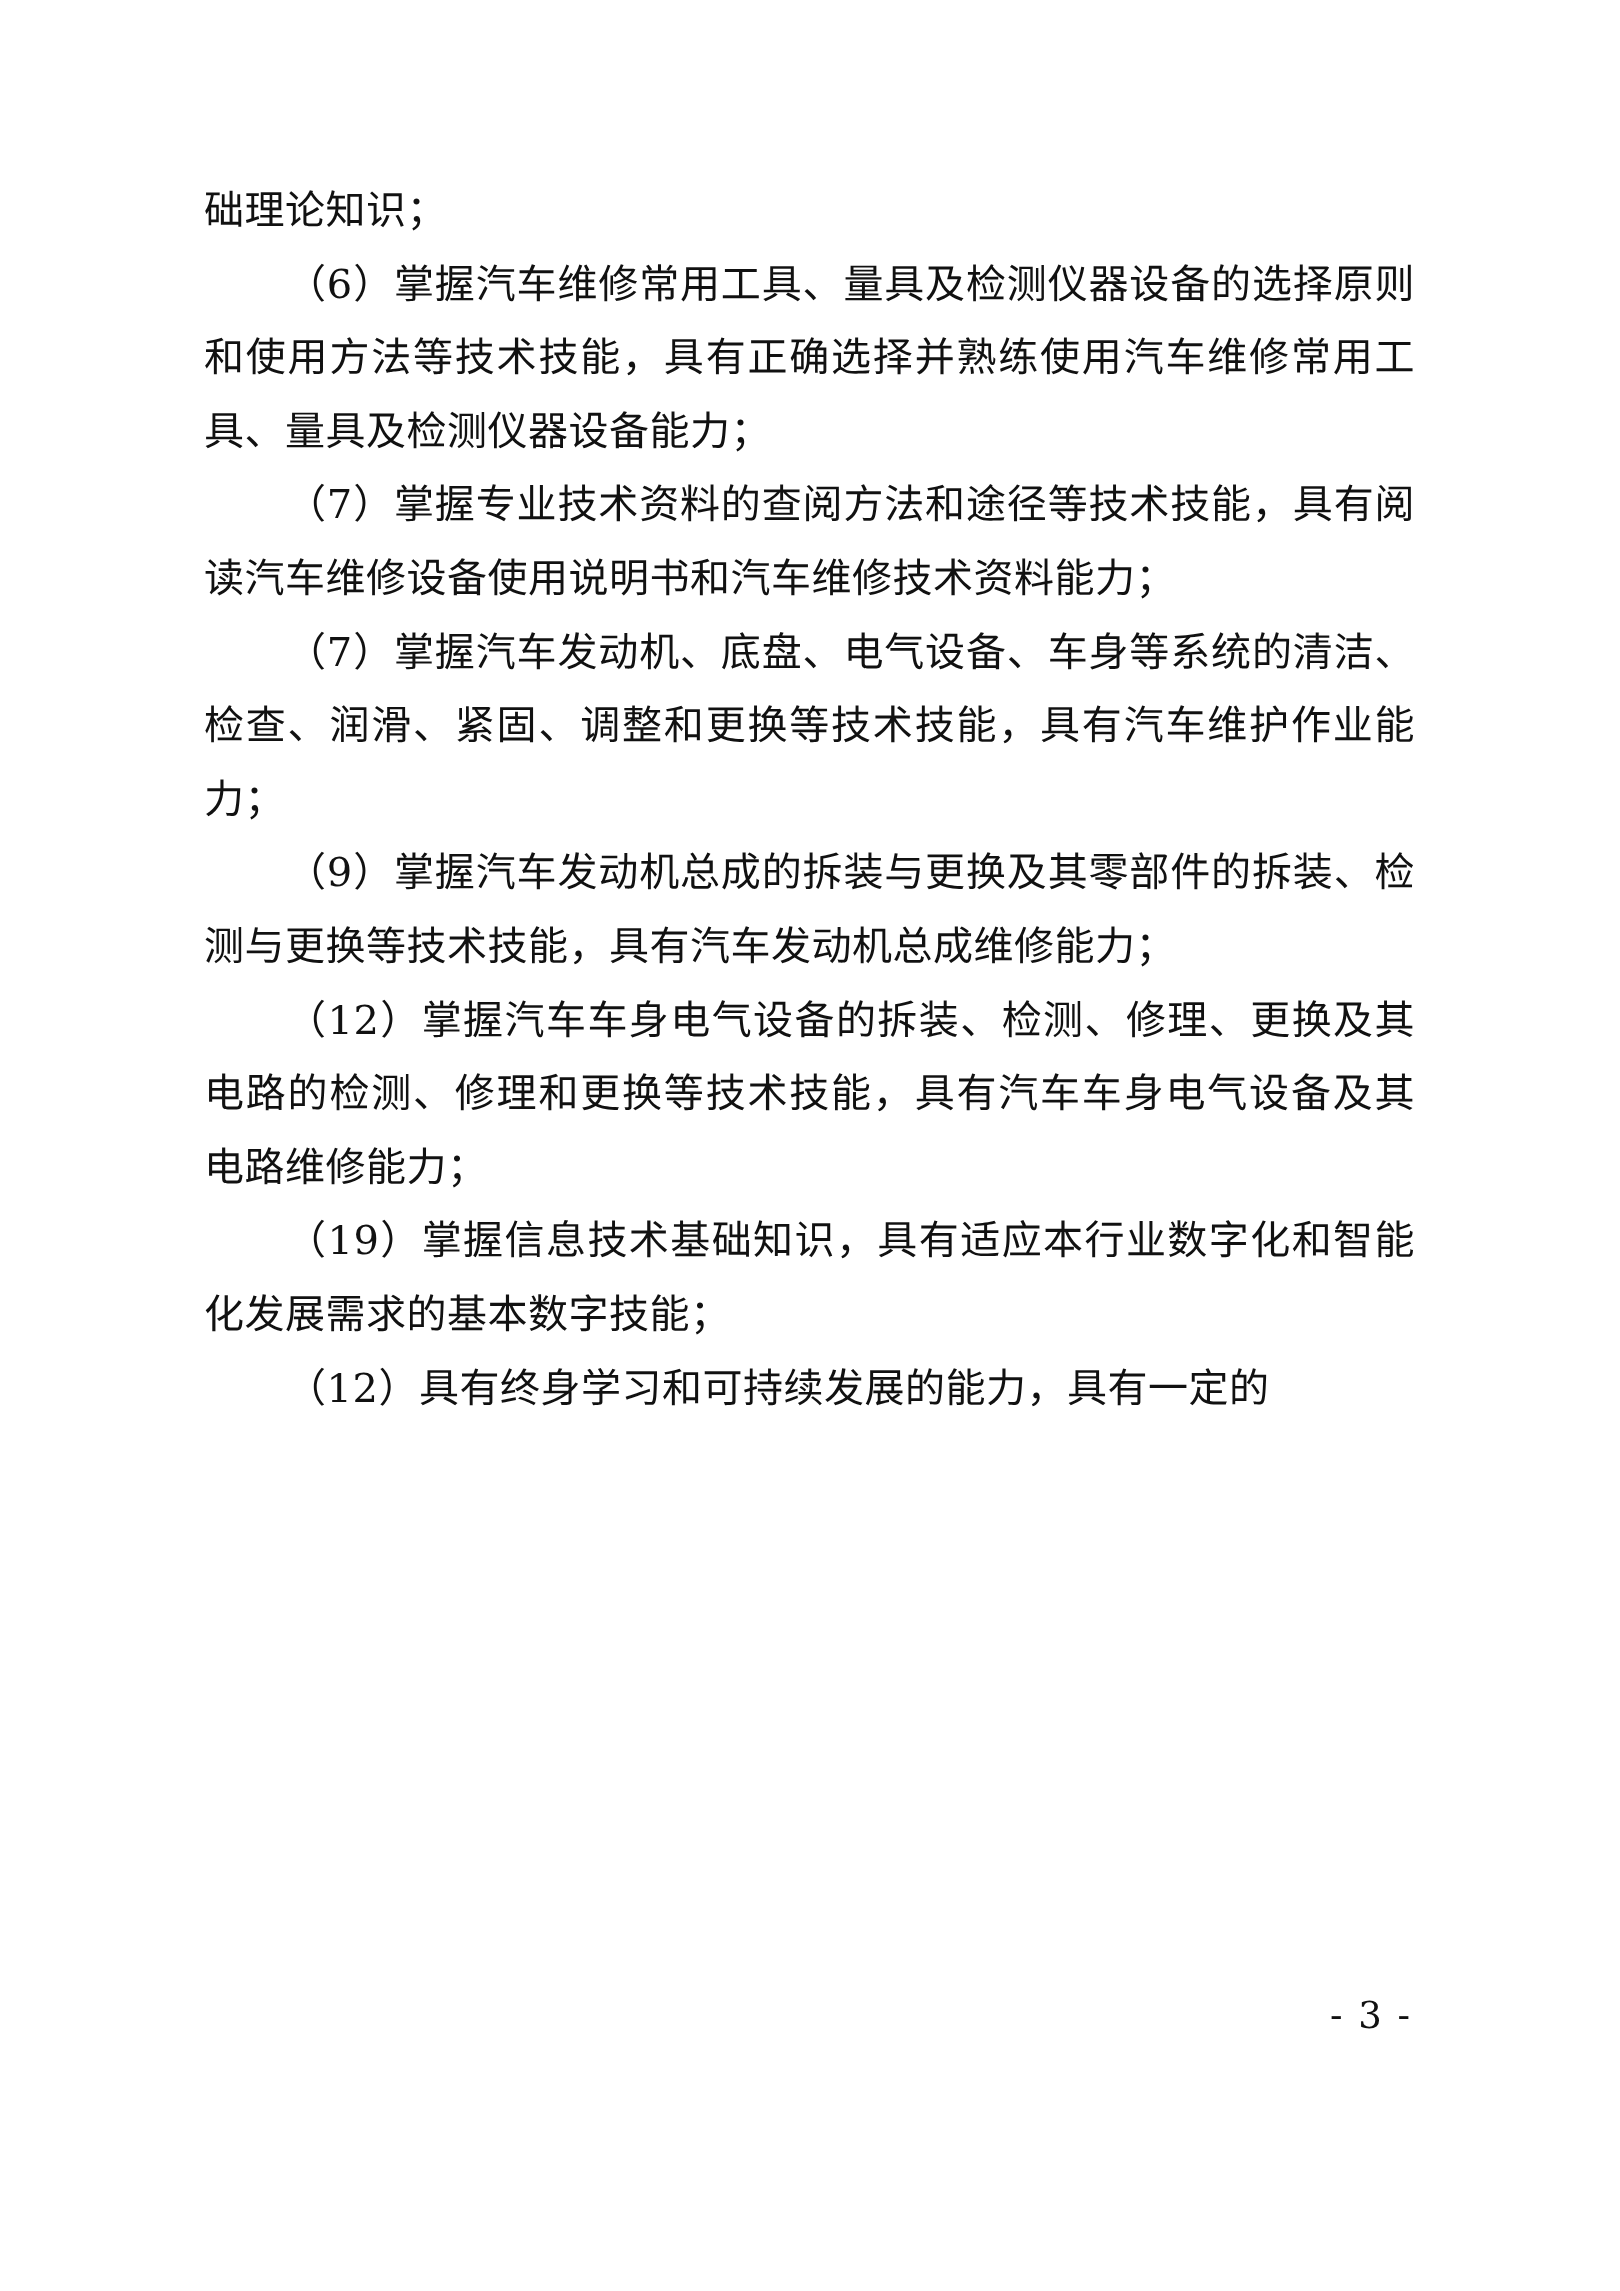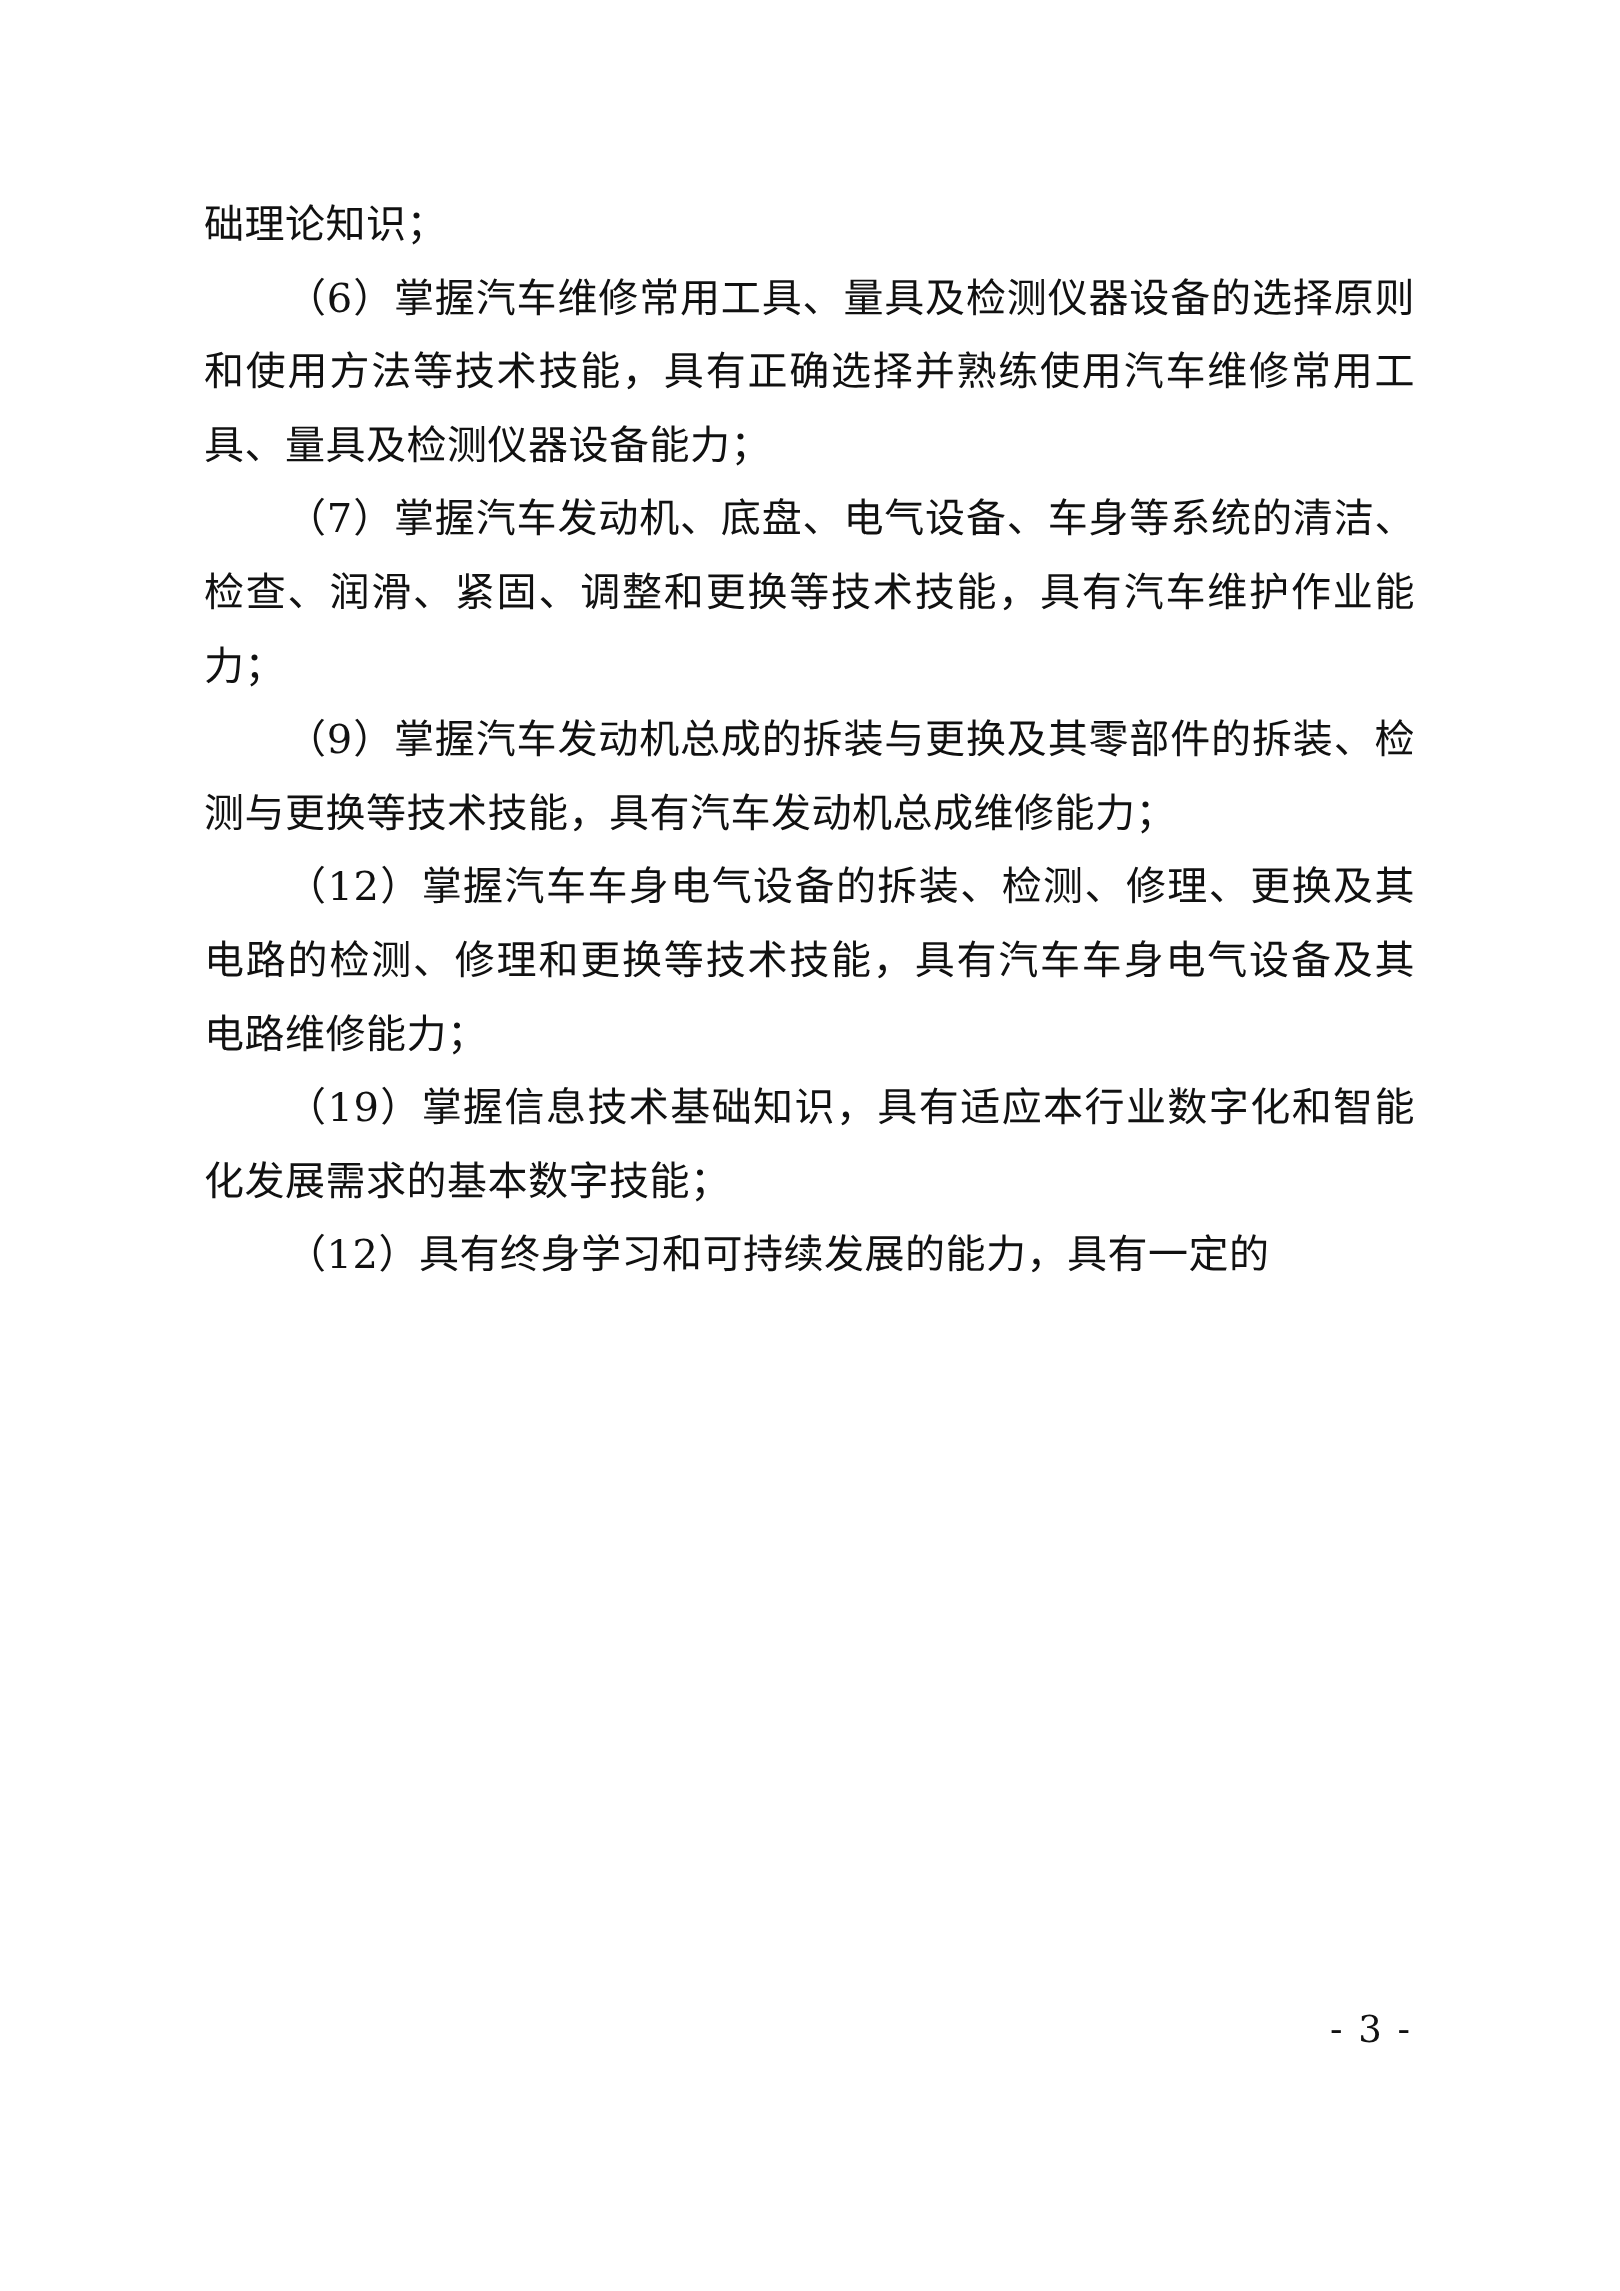--- a/index.html
+++ b/index.html
@@ -9,21 +9,21 @@
     background: #ffffff;
   }
   body {
     font-family: "DejaVu Serif", "Liberation Serif", serif;
     color: #111111;
   }
   .page {
     position: relative;
     width: 1620px;
     height: 2148px;
-    margin: 14px auto;
+    margin: 0 auto;
     background: #ffffff;
     box-sizing: border-box;
     overflow: hidden;
   }
   .content {
     position: absolute;
     left: 204px;
     top: 174px;
     width: 1211px;
   }
@@ -60,20 +60,21 @@
   }
 </style>
 </head>
 <body>
 
 <div class="page">
 
   <div class="content">
     <p class="para">础理论知识；</p>
     <p class="para indent">（6）掌握汽车维修常用工具、量具及检测仪器设备的选择原则和使用方法等技术技能，具有正确选择并熟练使用汽车维修常用工具、量具及检测仪器设备能力；</p>
+    <p class="para indent">（7）掌握专业技术资料的查阅方法和途径等技术技能，具有阅读汽车维修设备使用说明书和汽车维修技术资料能力；</p>
     <p class="para indent">（7）掌握汽车发动机、底盘、电气设备、车身等系统的清洁、检查、润滑、紧固、调整和更换等技术技能，具有汽车维护作业能力；</p>
     <p class="para indent">（9）掌握汽车发动机总成的拆装与更换及其零部件的拆装、检测与更换等技术技能，具有汽车发动机总成维修能力；</p>
     <p class="para indent">（12）掌握汽车车身电气设备的拆装、检测、修理、更换及其电路的检测、修理和更换等技术技能，具有汽车车身电气设备及其电路维修能力；</p>
     <p class="para indent">（19）掌握信息技术基础知识，具有适应本行业数字化和智能化发展需求的基本数字技能；</p>
     <p class="para indent">（12）具有终身学习和可持续发展的能力，具有一定的</p>
   </div>
 
   <div class="footer">
     <div class="page-number">- 3 -</div>
   </div>

